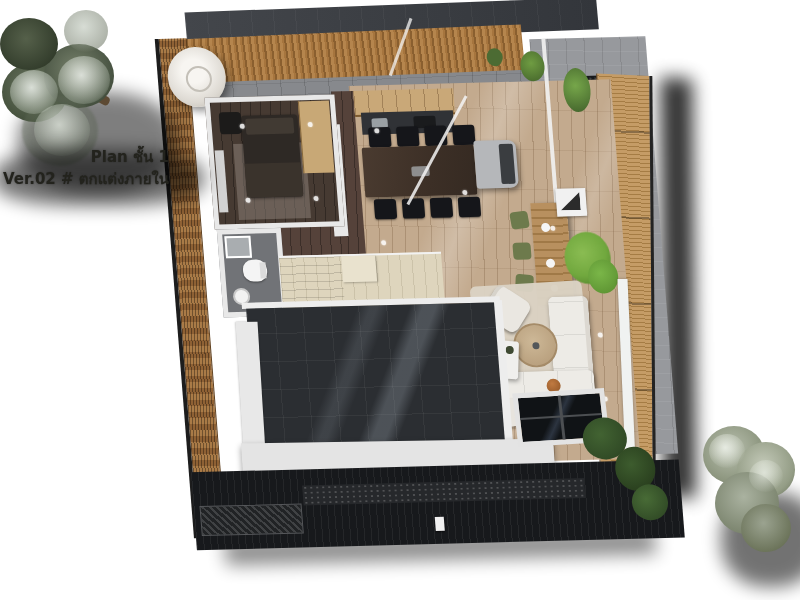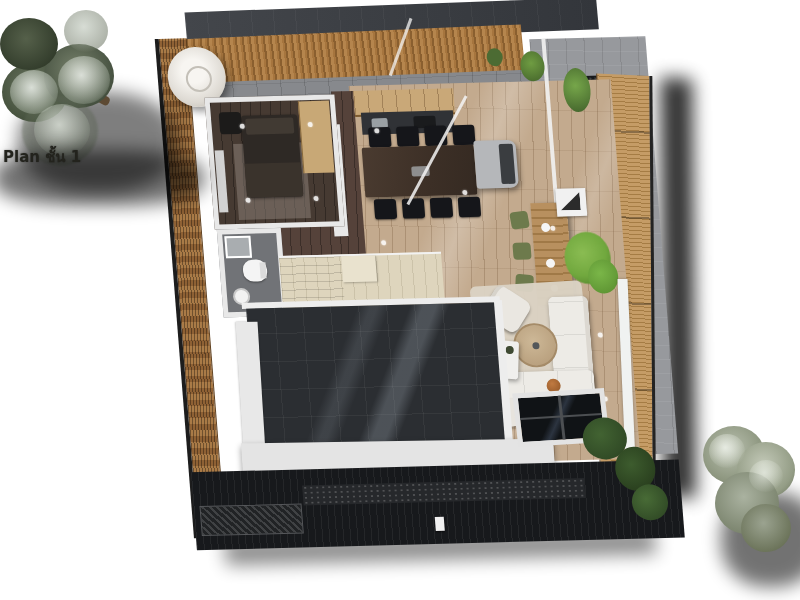--- a/index.html
+++ b/index.html
@@ -203,20 +203,21 @@
     <div class="abs" style="left:242px;top:503px;width:9px;height:14px;background:#f0f0f0;box-shadow:0 1px 2px rgba(0,0,0,.6);"></div>
 
     <div class="abs blob" style="left:396px;top:408px;width:44px;height:42px;background:radial-gradient(circle at 40% 40%,#426332,#2a4121);"></div>
     <div class="abs blob" style="left:426px;top:438px;width:40px;height:44px;background:radial-gradient(circle at 40% 40%,#3d5c2e,#233619);"></div>
     <div class="abs blob" style="left:440px;top:476px;width:36px;height:36px;background:radial-gradient(circle at 40% 40%,#486b36,#2a4121);"></div>
   </div>
 
   <div class="abs softshadow" style="left:-6px;top:150px;width:210px;height:56px;opacity:.55;border-radius:40%;z-index:35;"></div>
   <div id="caption" class="abs" style="left:3px;top:146px;">
     <div>Plan ชั้น 1</div>
+    <div>Ver.02 # ตกแต่งภายใน</div>
   </div>
 
 
   <div class="abs" style="left:0;top:0;width:130px;height:210px;z-index:30;">
     <div class="abs softshadow" style="left:18px;top:92px;width:160px;height:100px;opacity:.5;border-radius:45%;"></div>
     <div class="abs" style="left:28px;top:78px;width:86px;height:9px;background:#5d4a33;transform:rotate(28deg);border-radius:4px;"></div>
     <div class="abs" style="left:2px;top:86px;width:60px;height:7px;background:#51402c;transform:rotate(-14deg);border-radius:4px;"></div>
     <div class="foliage" style="left:2px;top:62px;width:66px;height:60px;background:radial-gradient(circle at 45% 40%,#6a7560,#44503c 70%,#2e3828);"></div>
     <div class="foliage" style="left:44px;top:44px;width:70px;height:64px;background:radial-gradient(circle at 45% 40%,#77816b,#4a5544 65%,#323c2b);"></div>
     <div class="foliage" style="left:22px;top:96px;width:76px;height:70px;background:radial-gradient(circle at 45% 40%,#8d968139,#4a554480);filter:blur(1px);"></div>

